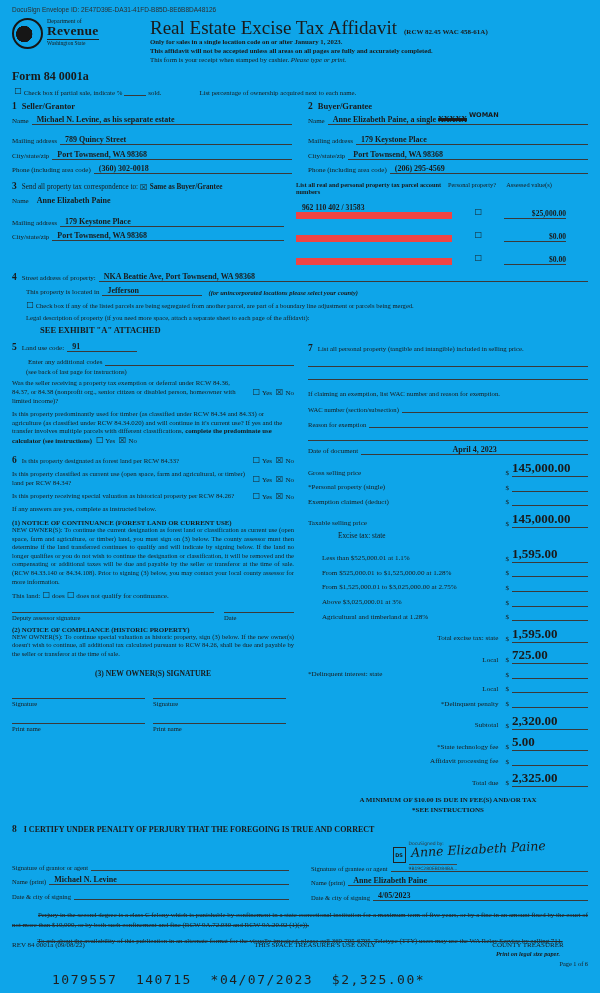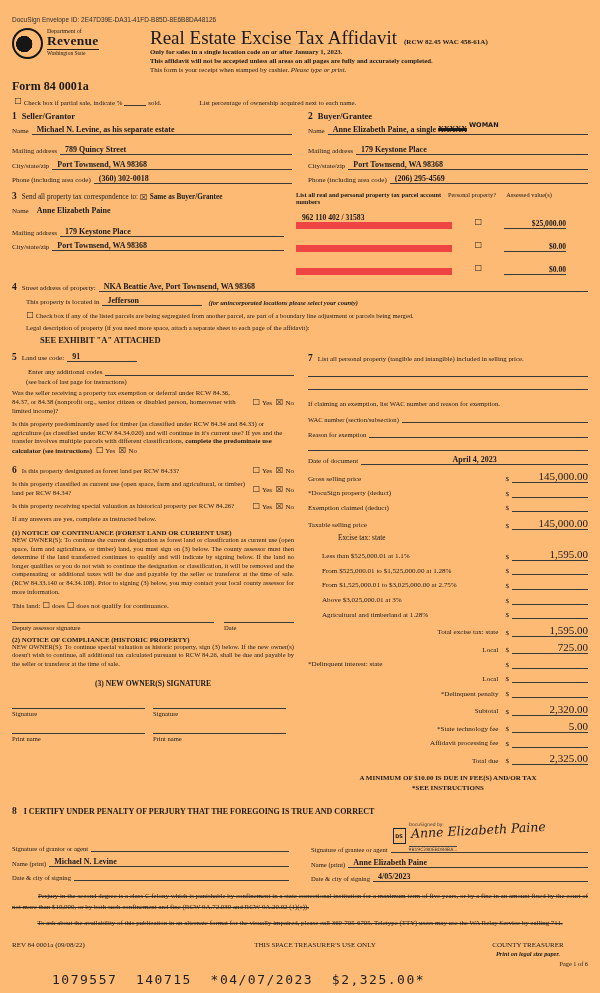--- a/index.html
+++ b/index.html
@@ -1,17 +1,17 @@
 <!DOCTYPE html>
 <html><head>
 <meta charset="utf-8">
 <style>
   html,body{margin:0;padding:0}
   body{width:600px;background:#e9e9e9;font-family:"Liberation Serif",serif;color:#1a1a1a}
-  .page{position:relative;width:600px;height:993px;margin:0 auto;background:#fdba74;padding:16px 12px;box-sizing:border-box;overflow:hidden}
+  .page{position:relative;width:600px;height:993px;margin:0 auto;background:#0ea5e9;padding:6px 12px;box-sizing:border-box;overflow:hidden}
   .ds-id{font:6.5px "Liberation Sans",sans-serif;color:#2e2e2e;margin-bottom:5px}
   
   .header{display:flex;gap:10px;align-items:flex-start}
   .agency{display:flex;gap:4px;width:128px;flex:none;align-items:flex-start}
   .logo{width:27px;height:27px;border:2px solid #161616;border-radius:50%;flex:none;
         background:radial-gradient(circle at 38% 52%, #161616 0 37%, transparent 38%)}
   .agency-text{line-height:1}
   .dept1{font-size:6px}
   .dept2{font-size:13.5px;font-weight:bold;letter-spacing:.3px}
   .dept3{font-size:5.5px;border-top:1px solid #222;padding-top:1px;margin-top:1px}
@@ -80,21 +80,21 @@
   .sigcell{width:50%;box-sizing:border-box;padding:16px 8px 0 0}
   .sigline{border-top:1px solid #3a3a3a;font-size:6.6px;padding-top:1px}
   
   .blankline{border-bottom:1px solid #3a3a3a;height:12px}
   .fin{display:flex;align-items:flex-end;margin-top:4.6px;font-size:7.1px}
   .fl{flex:1;line-height:1.2}
   .fl.ind{padding-left:14px}
   .fl.ra{text-align:right;padding-right:2px}
   .fl.hd{padding-left:30px;font-size:7.3px}
   .dollar{margin:0 3px 0 5px}
-  .amt{width:76px;border-bottom:1px solid #3a3a3a;text-align:right;font-weight:normal;font-size:11px;min-height:9px;flex:none}
+  .amt{width:76px;border-bottom:1px solid #3a3a3a;text-align:left;font-weight:bold;font-size:13px;min-height:9px;flex:none}
   .minnote{font-weight:bold;font-size:7px;text-align:center;margin-top:9px;line-height:1.4}
   
   .sec8{margin-top:8px}
   .cert{font-size:8px}
   .s8cols{display:flex;gap:22px;margin-top:2px}
   .s8col{flex:1;min-width:0}
   .dsig{flex:1;position:relative;border-bottom:1px solid #3a3a3a;height:30px}
   .dsbadge{position:absolute;left:2px;top:6px;width:11px;height:14px;border:1px solid #222;font:bold 5px "DejaVu Sans",sans-serif;display:flex;align-items:center;justify-content:center}
   .dsby{position:absolute;left:18px;top:0;font:4.5px "DejaVu Sans",sans-serif;color:#333}
   .script{position:absolute;left:20px;top:4px;font-family:"DejaVu Serif",serif;font-style:italic;font-size:12.5px;white-space:nowrap;transform:rotate(-3deg);transform-origin:left}
@@ -366,21 +366,21 @@
         <span class="lbl">Date of document</span>
         <span class="val u grow" style="text-align:center">April 4, 2023</span>
       </div>
 
       <div class="fin">
           <span class="fl">Gross selling price</span>
           <span class="dollar">$</span>
           <span class="amt">145,000.00</span>
         </div>
       <div class="fin">
-          <span class="fl">*DocuSign property (deduct)</span>
+          <span class="fl">*Personal property (single)</span>
           <span class="dollar">$</span>
           <span class="amt"></span>
         </div>
       <div class="fin">
           <span class="fl">Exemption claimed (deduct)</span>
           <span class="dollar">$</span>
           <span class="amt"></span>
         </div>
       <div class="fin">
           <span class="fl">Taxable selling price</span>

